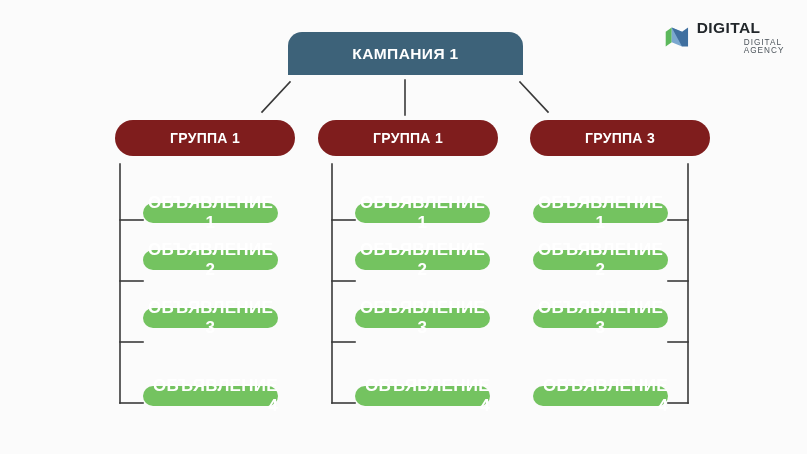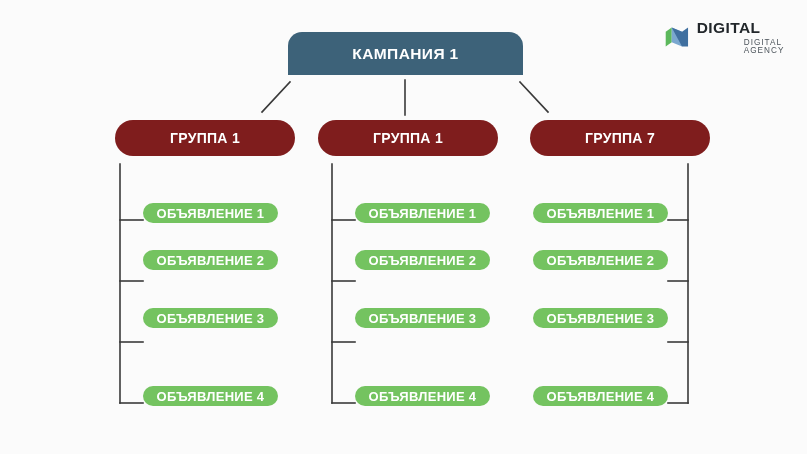--- a/index.html
+++ b/index.html
@@ -94,21 +94,21 @@
   }
   .grp-0 { left: 115px; }
   .grp-1 { left: 318px; }
   .grp-2 { left: 530px; }
 
   .node-ad {
     width: 135px;
     height: 20px;
     background: #74c360;
     border-radius: 17px;
-    font-size: 13px;
+    font-size: 17px;
     letter-spacing: 0.3px;
   }
   .col-0 .node-ad { left: 143px; }
   .col-1 .node-ad { left: 355px; }
   .col-2 .node-ad { left: 533px; }
 
   .row-0 { top: 203px; }
   .row-1 { top: 250px; }
   .row-2 { top: 308px; }
   .row-3 { top: 386px; text-align: right; }
@@ -151,21 +151,21 @@
     <span>КАМПАНИЯ 1</span>
   </div>
 
   <div class="node node-group grp-0">
     <span>ГРУППА 1</span>
   </div>
   <div class="node node-group grp-1">
     <span>ГРУППА 1</span>
   </div>
   <div class="node node-group grp-2">
-    <span>ГРУППА 7</span>
+    <span>ГРУППА 3</span>
   </div>
 
   <div class="col-0">
     <div class="node node-ad row-0">
       <span>ОБЪЯВЛЕНИЕ 1</span>
     </div>
     <div class="node node-ad row-1">
       <span>ОБЪЯВЛЕНИЕ 2</span>
     </div>
     <div class="node node-ad row-2">

